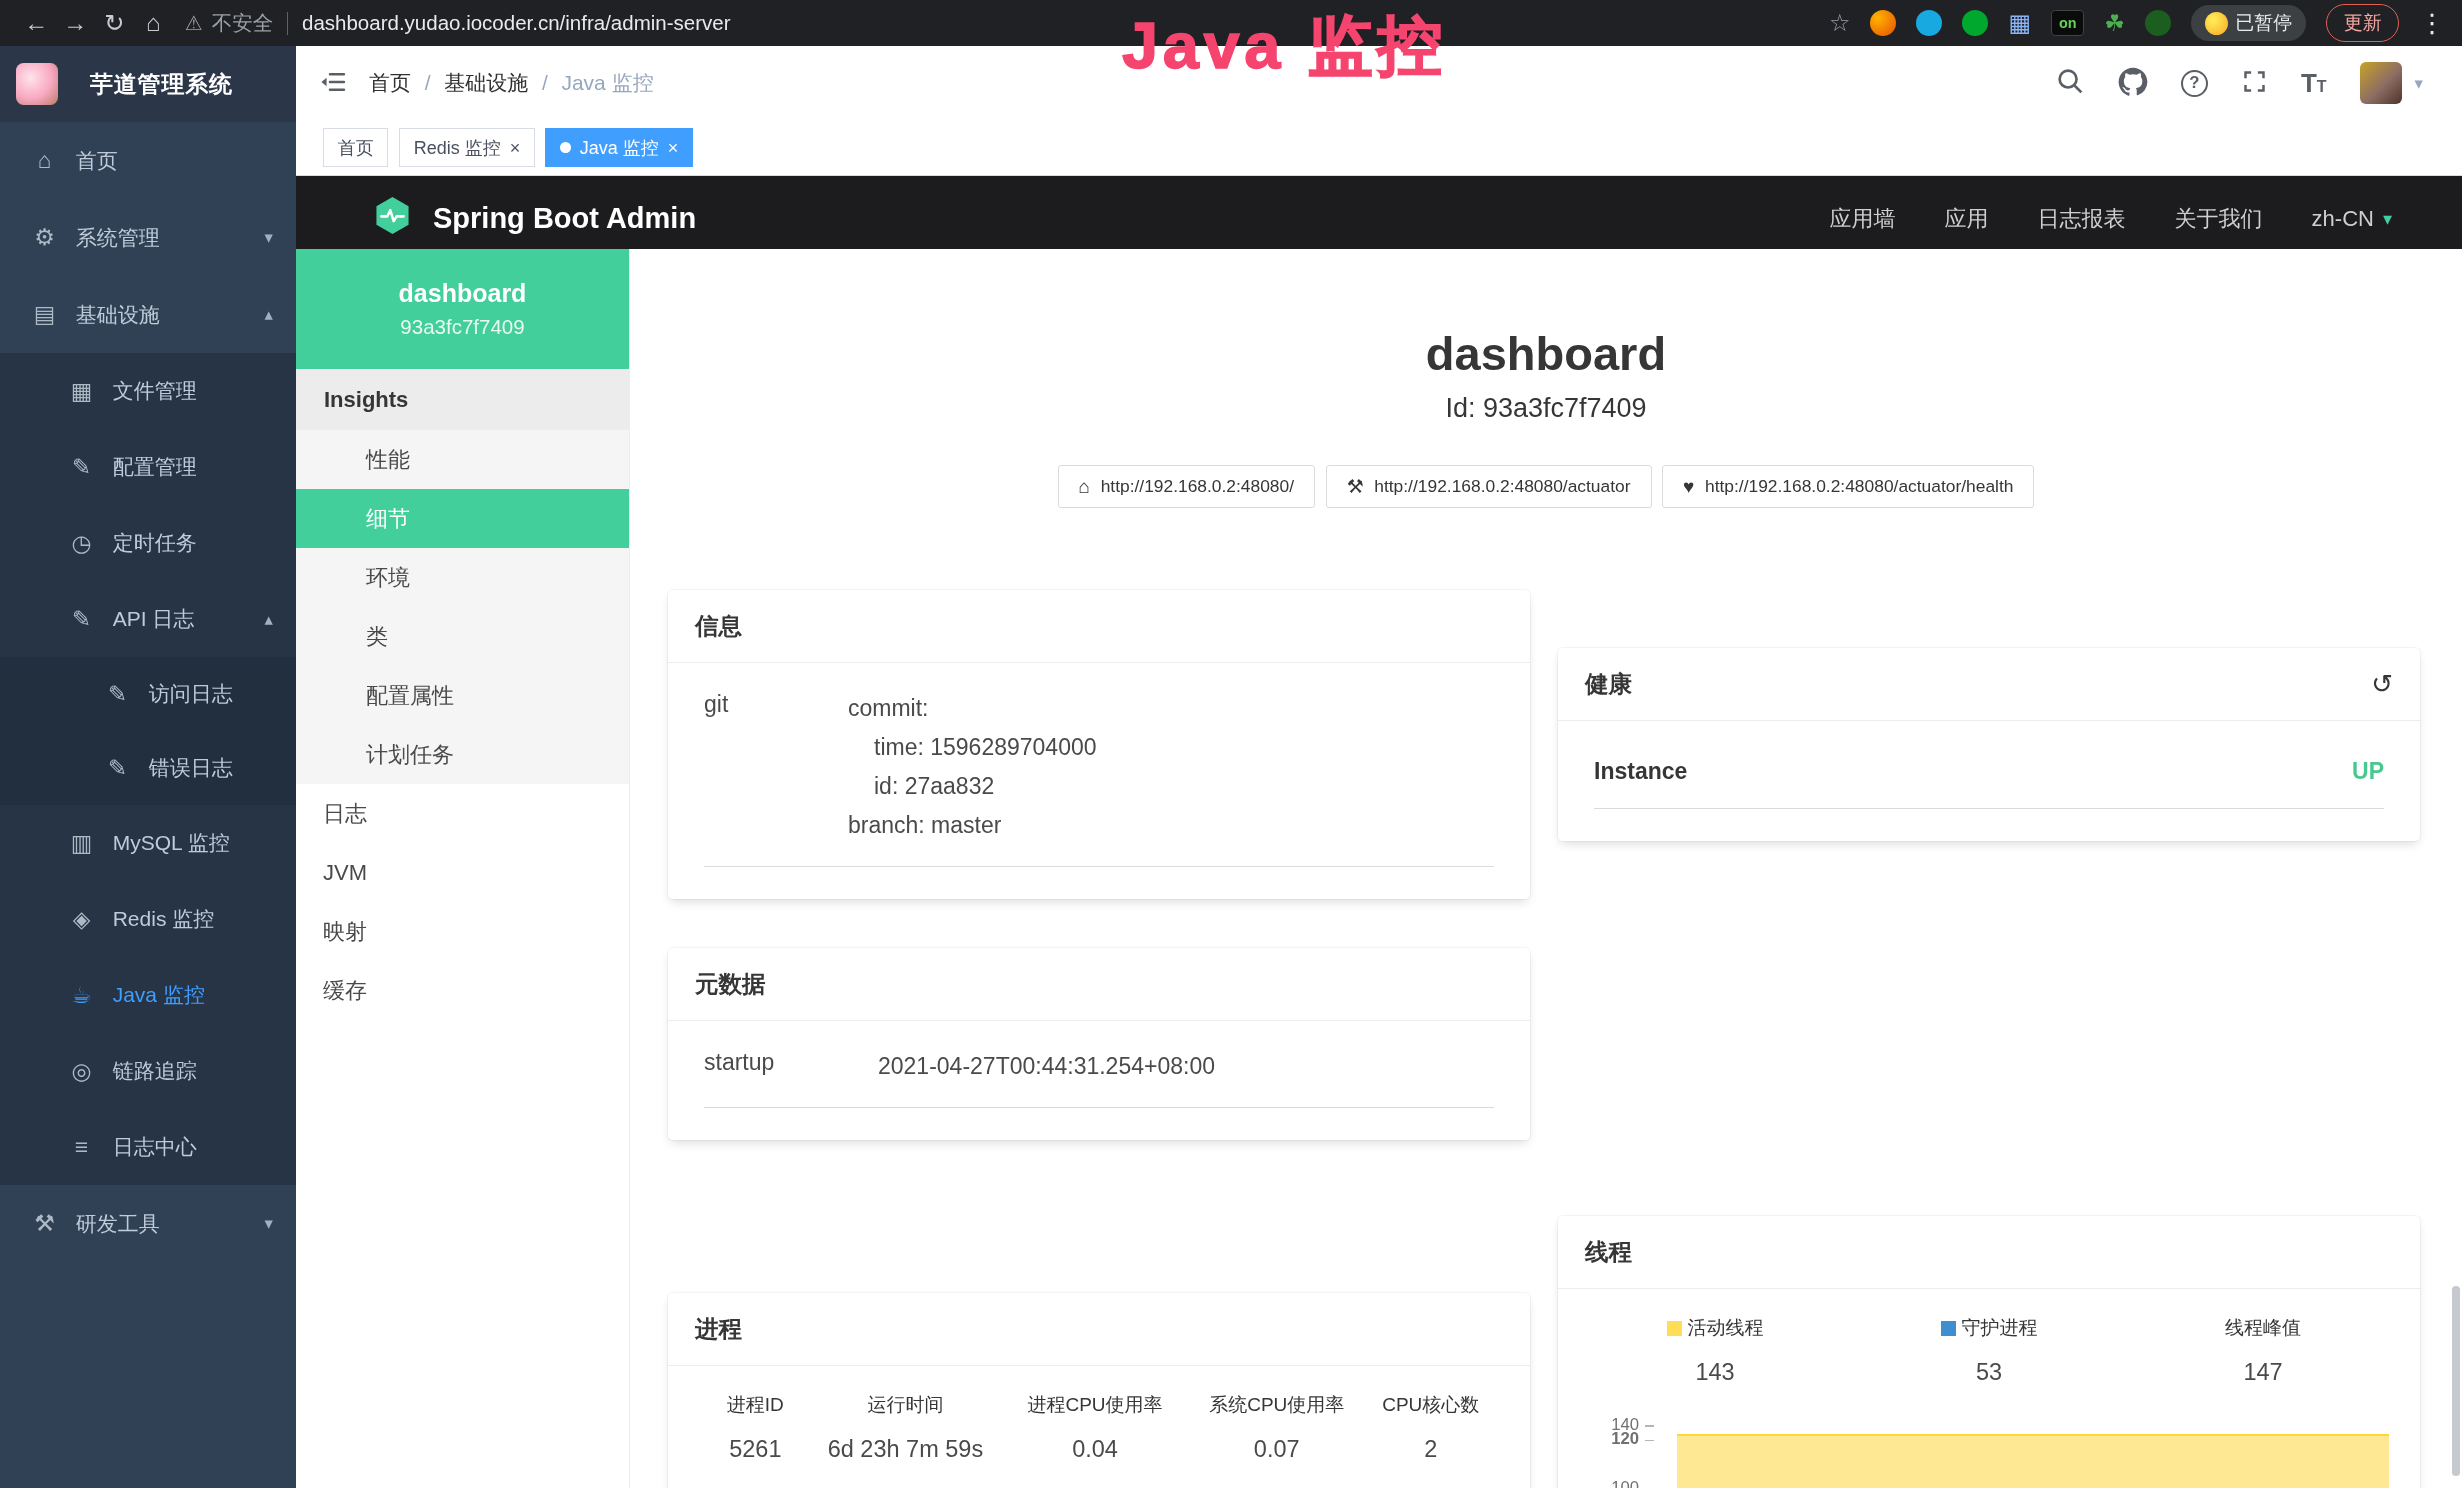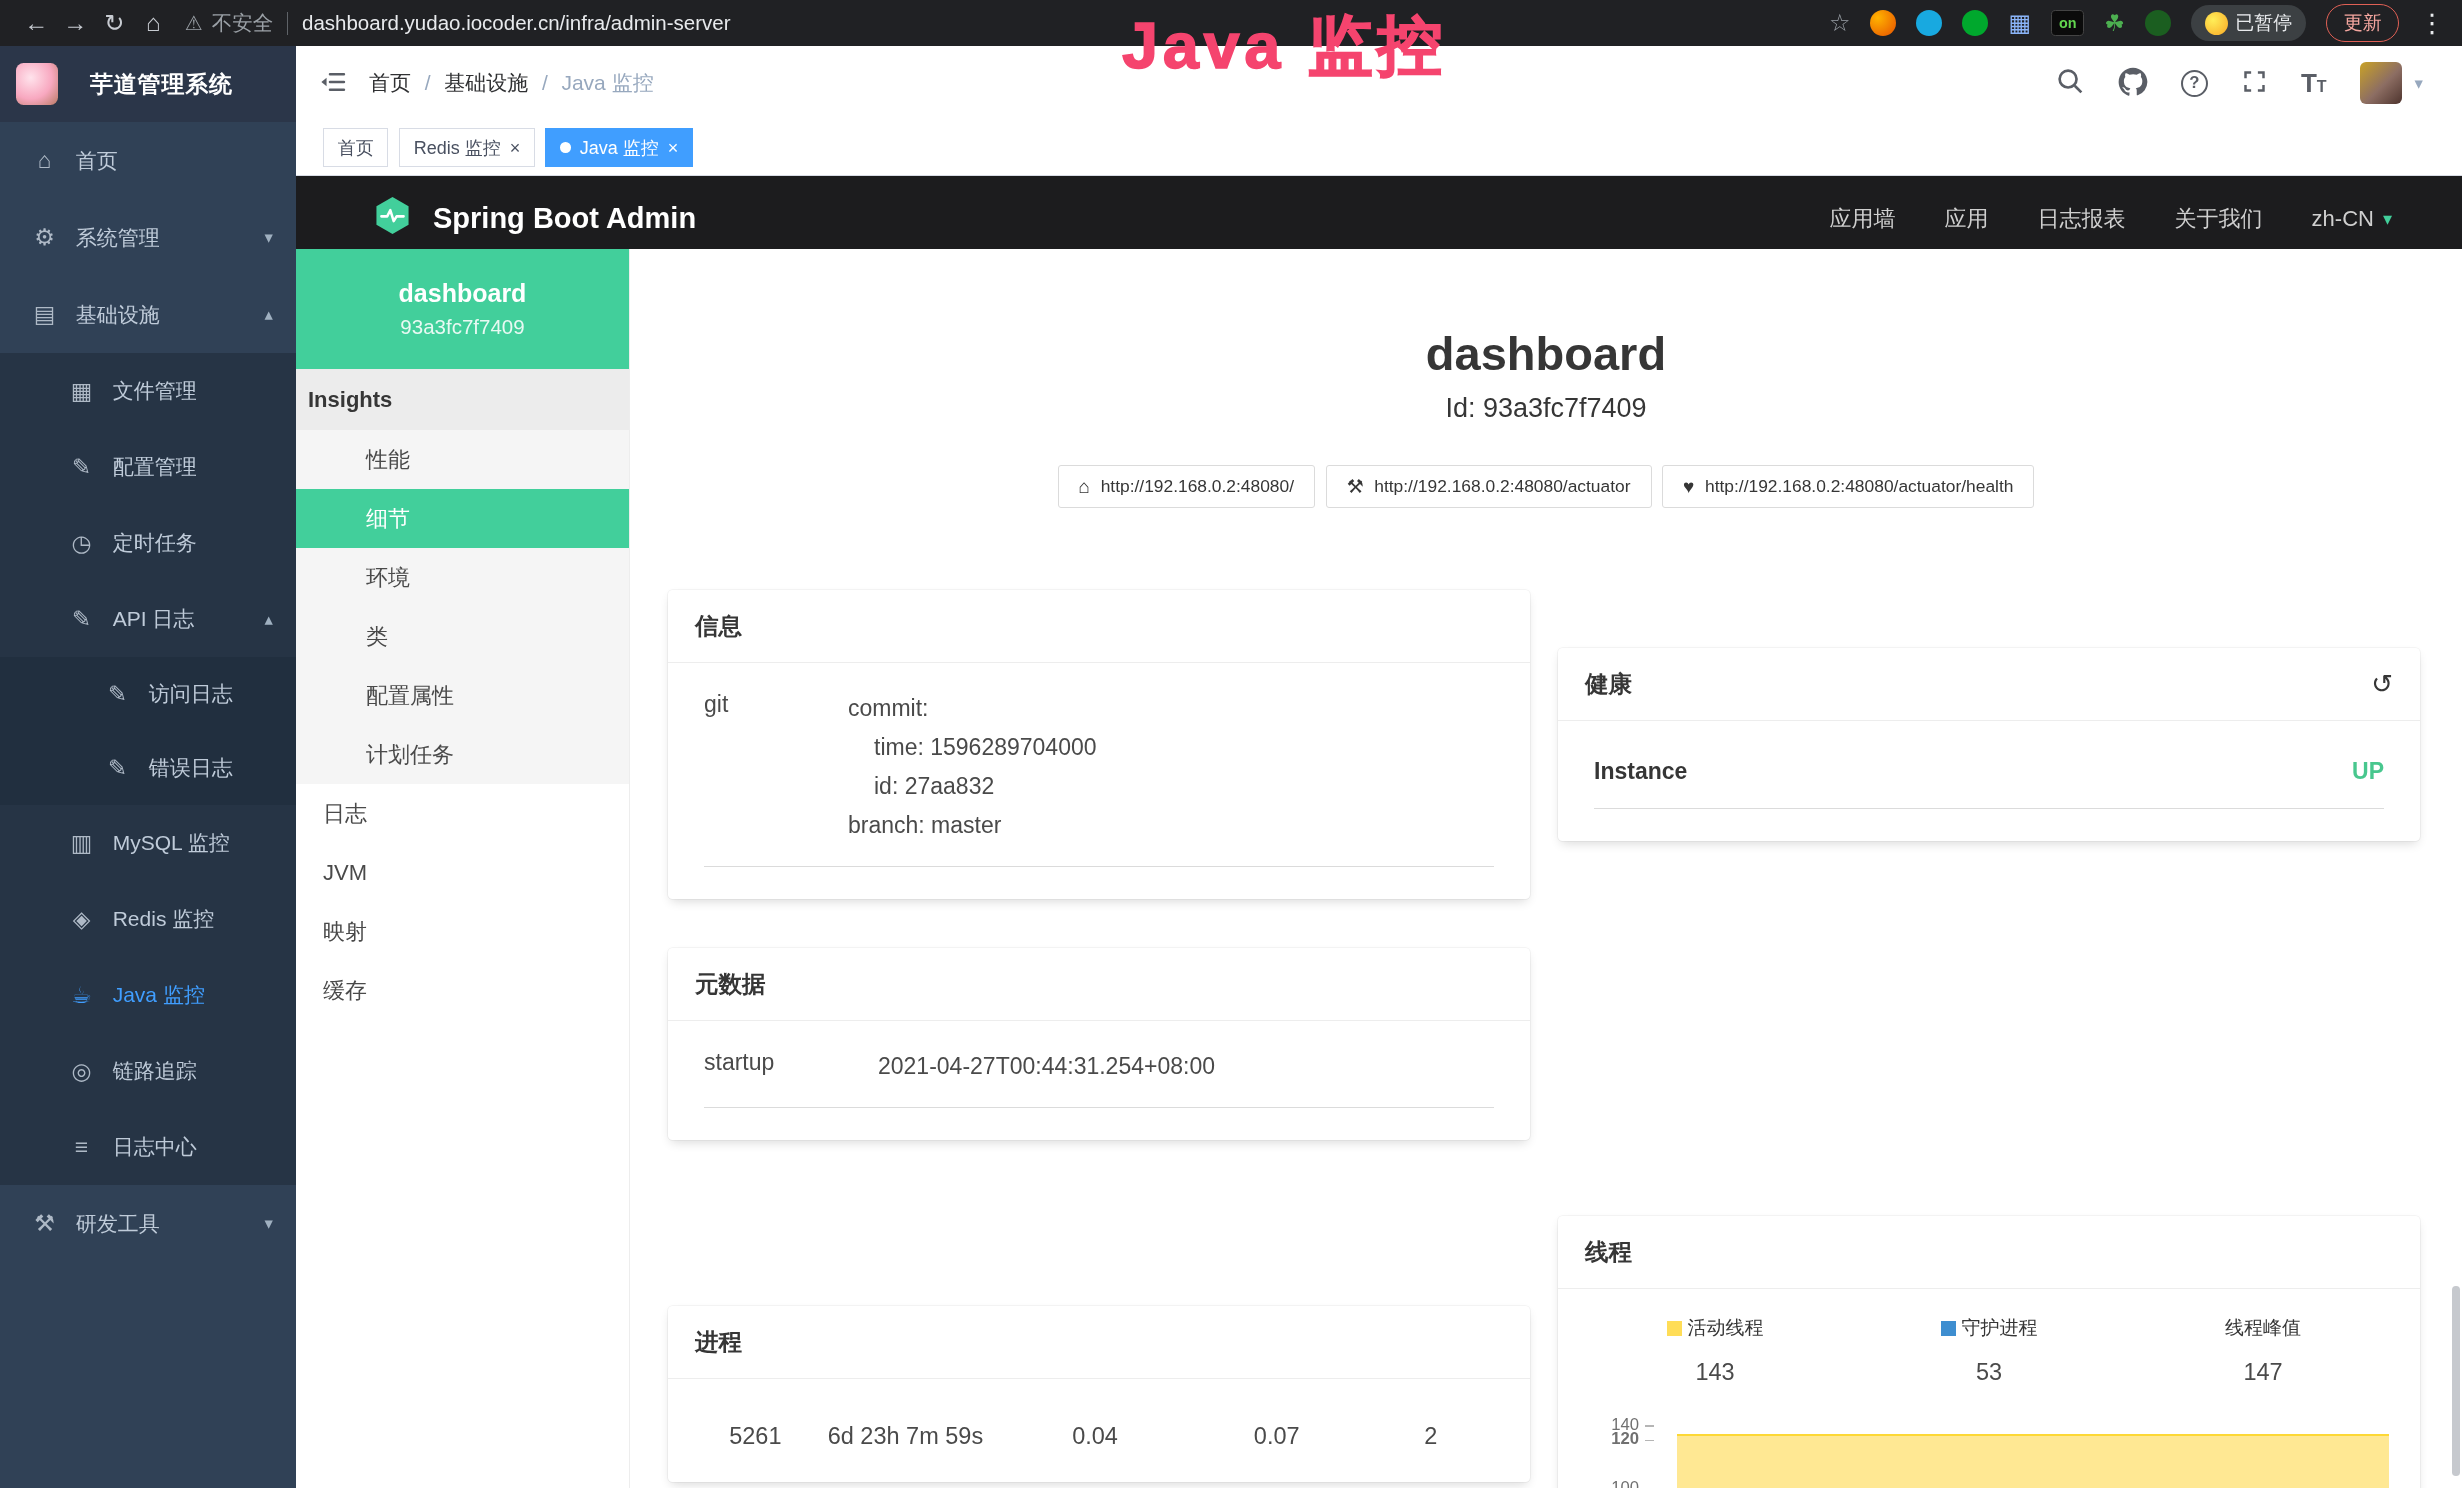--- a/index.html
+++ b/index.html
@@ -67,21 +67,21 @@
   .brand{display:flex;align-items:center;gap:20px;color:#fff;font-size:29px;font-weight:bold;}
   .sba-links{margin-left:auto;display:flex;align-items:center;gap:49px;font-size:22px;color:#cfcfcf;}
   .lang{display:flex;align-items:center;gap:9px;}
   .lang .caret{color:#42cf9b;font-size:18px;}
 
   .sba-body{position:absolute;top:73px;left:0;right:0;bottom:0;display:flex;}
   .sba-side{flex:none;width:334px;background:#fff;border-right:0.8px solid #ededed;}
   .inst{height:120px;background:#42cf9b;color:#fff;display:flex;flex-direction:column;align-items:center;justify-content:center;gap:7.6px;}
   .inst-name{font-size:25px;font-weight:bold;}
   .inst-id{font-size:20.5px;opacity:.88;}
-  .grp{height:61px;background:#ececec;display:flex;align-items:center;padding-left:12px;font-size:22px;font-weight:bold;color:#363636;}
+  .grp{height:61px;background:#ececec;display:flex;align-items:center;padding-left:28px;font-size:22px;font-weight:bold;color:#363636;}
   .sitem{height:59px;display:flex;align-items:center;padding-left:70px;font-size:22px;color:#4a4a4a;background:#f5f5f5;}
   .sitem.active{background:#42cf9b;color:#fff;}
   .ritem{height:59px;display:flex;align-items:center;padding-left:27px;font-size:22px;color:#4a4a4a;background:#fff;}
 
   .sba-main{flex:1;position:relative;overflow:hidden;background:#fff;}
   .pg-title{margin-top:77px;text-align:center;font-size:47px;font-weight:bold;color:#363636;}
   .pg-sub{margin-top:12px;text-align:center;font-size:27px;color:#363636;}
   .links-row{margin-top:41px;display:flex;justify-content:center;gap:10.6px;}
   .lbtn{display:flex;align-items:center;gap:10.6px;border:0.8px solid #dbdbdb;border-radius:3px;padding:9px 20px;font-size:17.4px;color:#363636;background:#fff;}
   .lbtn .ic{font-size:19px;}
@@ -393,20 +393,27 @@
               </div>
             </div>
             <div class="cell"></div>
           </div>
 
           <div class="row r3">
             <div class="cell">
               <div class="card">
                 <div class="card-h">进程</div>
                 <div class="card-b">
+                  <div class="pt-h">
+                    <span class="c1">进程ID</span>
+                    <span class="c2">运行时间</span>
+                    <span class="c3">进程CPU使用率</span>
+                    <span class="c4">系统CPU使用率</span>
+                    <span class="c5">CPU核心数</span>
+                  </div>
                   <div class="pt-v">
                     <span class="c1">5261</span>
                     <span class="c2">6d 23h 7m 59s</span>
                     <span class="c3">0.04</span>
                     <span class="c4">0.07</span>
                     <span class="c5">2</span>
                   </div>
                 </div>
               </div>
             </div>

